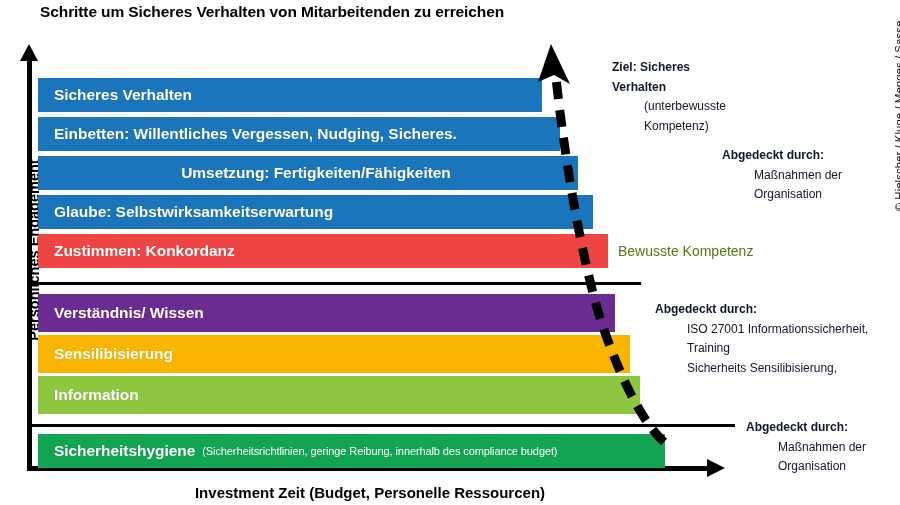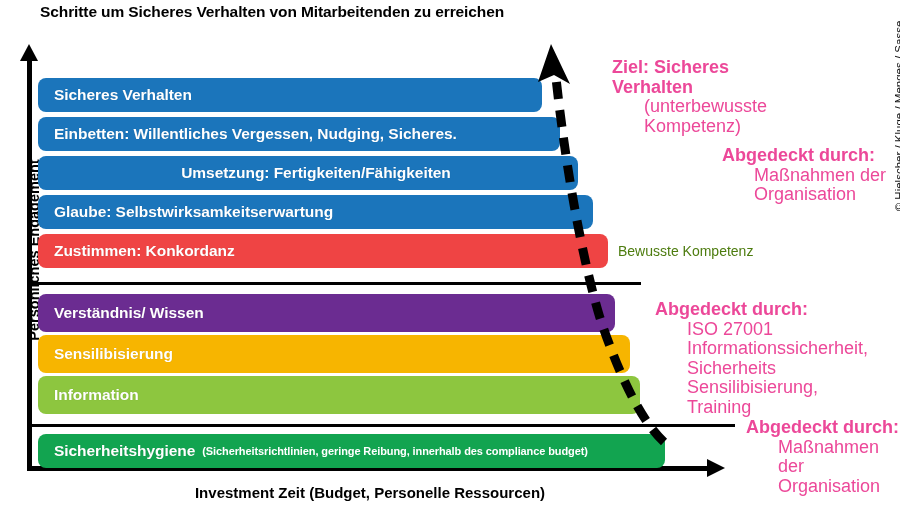--- a/index.html
+++ b/index.html
@@ -111,30 +111,29 @@
     position: absolute;
     left: 38px;
     display: flex;
     align-items: center;
     box-sizing: border-box;
     padding-left: 16px;
     color: #ffffff;
     font-weight: bold;
     white-space: nowrap;
     overflow: visible;
-    border-radius: 8px;
   }
   .bar .bar-label {
     font-size: 15.5px;
     letter-spacing: -0.05px;
     text-shadow: 0 0 1px rgba(0,0,0,0.18);
   }
   .bar .bar-sublabel {
     font-size: 11px;
-    font-weight: bold;
+    font-weight: normal;
     margin-left: 7px;
     letter-spacing: -0.1px;
   }
 
   
   .separator {
     position: absolute;
     background: #000;
     height: 3px;
   }
@@ -145,23 +144,23 @@
     left: 0;
     top: 0;
     width: 900px;
     height: 505px;
     pointer-events: none;
   }
 
   
   .annot {
     position: absolute;
-    font-size: 18px;
+    font-size: 12px;
     line-height: 19.5px;
-    color: #ec4899;
+    color: #0f172a;
   }
   .annot .hd {
     font-weight: bold;
     display: block;
   }
   .annot .ln {
     display: block;
     margin-left: 32px;
   }
   #annot-bewusste {
@@ -240,22 +239,22 @@
     <span class="hd">Abgedeckt durch:</span>
     <span class="ln">Maßnahmen der</span>
     <span class="ln">Organisation</span>
   </div>
 
   <div id="annot-bewusste" style="left:618px; top:243px;">Bewusste Kompetenz</div>
 
   <div class="annot" style="left:655px; top:300px; width:245px;">
     <span class="hd">Abgedeckt durch:</span>
     <span class="ln">ISO 27001 Informationssicherheit,</span>
+    <span class="ln">Training</span>
     <span class="ln">Sicherheits Sensilibisierung,</span>
-    <span class="ln">Training</span>
   </div>
 
   <div class="annot" style="left:746px; top:418px; width:160px;">
     <span class="hd">Abgedeckt durch:</span>
     <span class="ln">Maßnahmen der</span>
     <span class="ln">Organisation</span>
   </div>
 
 </div>
 

